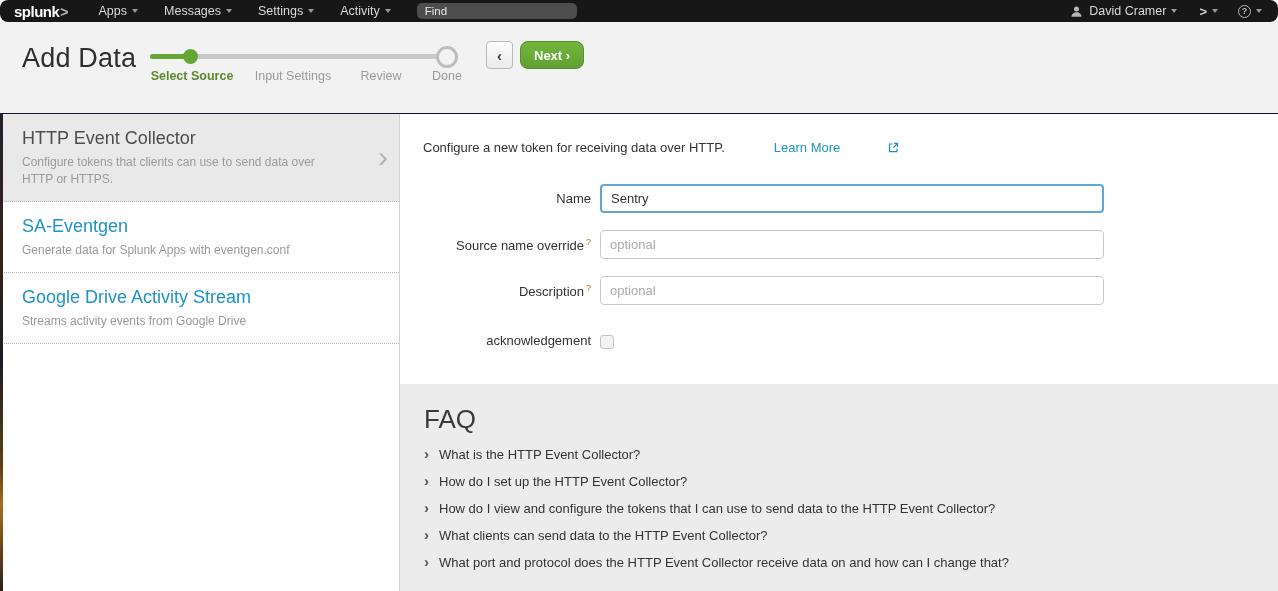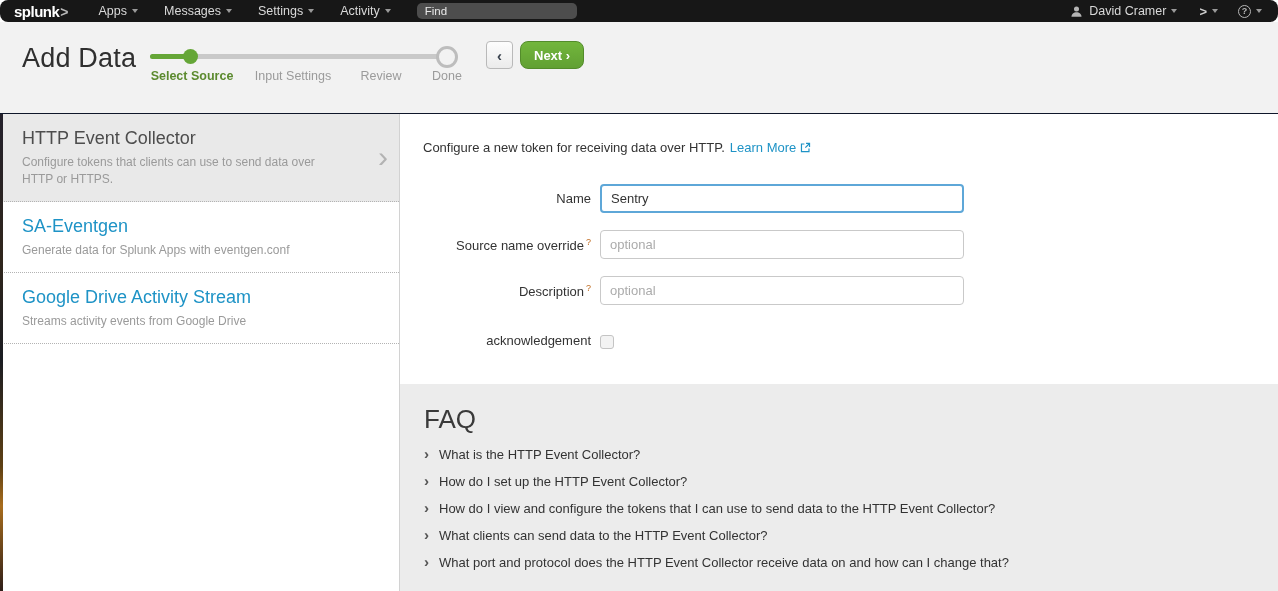--- a/index.html
+++ b/index.html
@@ -101,32 +101,32 @@
   .source-title { font-size: 18px; color: #1e93c6; margin-bottom: 5px; }
   .source-item.selected .source-title { color: #4d4d4d; }
   .source-desc { font-size: 12px; color: #9a9a9a; line-height: 17px; padding-right: 10px; }
   .source-chevron {
     position: absolute; right: 11px; top: 50%; transform: translateY(-54%);
     font-size: 30px; color: #b3b3b3; font-weight: normal; line-height: 1;
   }
 
   
   .main { flex: 1; background: #fff; position: relative; }
-  .intro { margin: 26px 0 0 23px; font-size: 13px; color: #333; display: flex; align-items: center; }
+  .intro { margin: 26px 0 0 23px; font-size: 13px; color: #333; display: flex; align-items: center; gap: 44px; }
   .learn-more { color: #1e93c6; text-decoration: none; margin-left: 5px; cursor: pointer; }
   .ext-icon { margin-left: 4px; display: inline-flex; }
 
   .token-form { margin-top: 29px; }
   .form-row { display: flex; margin-bottom: 17px; align-items: flex-start; }
   .form-label {
     width: 191px; text-align: right; font-size: 13px; color: #333; padding-top: 7px;
   }
   .help-sup { color: #bf6a1f; font-size: 9px; vertical-align: super; margin-left: 2px; }
   .form-input {
-    margin-left: 9px; width: 364px; height: 29px; border: 1px solid #c9c9c9;
+    margin-left: 9px; width: 504px; height: 29px; border: 1px solid #c9c9c9;
     border-radius: 4px; font-size: 13px; color: #333; padding: 0 9px; outline: none;
     font-family: "Liberation Sans", sans-serif; background: #fff;
   }
   .form-input::placeholder { color: #ababab; opacity: 1; }
   .form-input.focused { border: 2px solid #5ea7d8; }
   .ack-label { line-height: 16px; padding-top: 4px; }
   .checkbox {
     margin-left: 9px; margin-top: 6px; width: 14px; height: 14px;
     border: 1px solid #c4c4c4; border-radius: 3px; background: #f3f3f3; cursor: pointer;
   }

